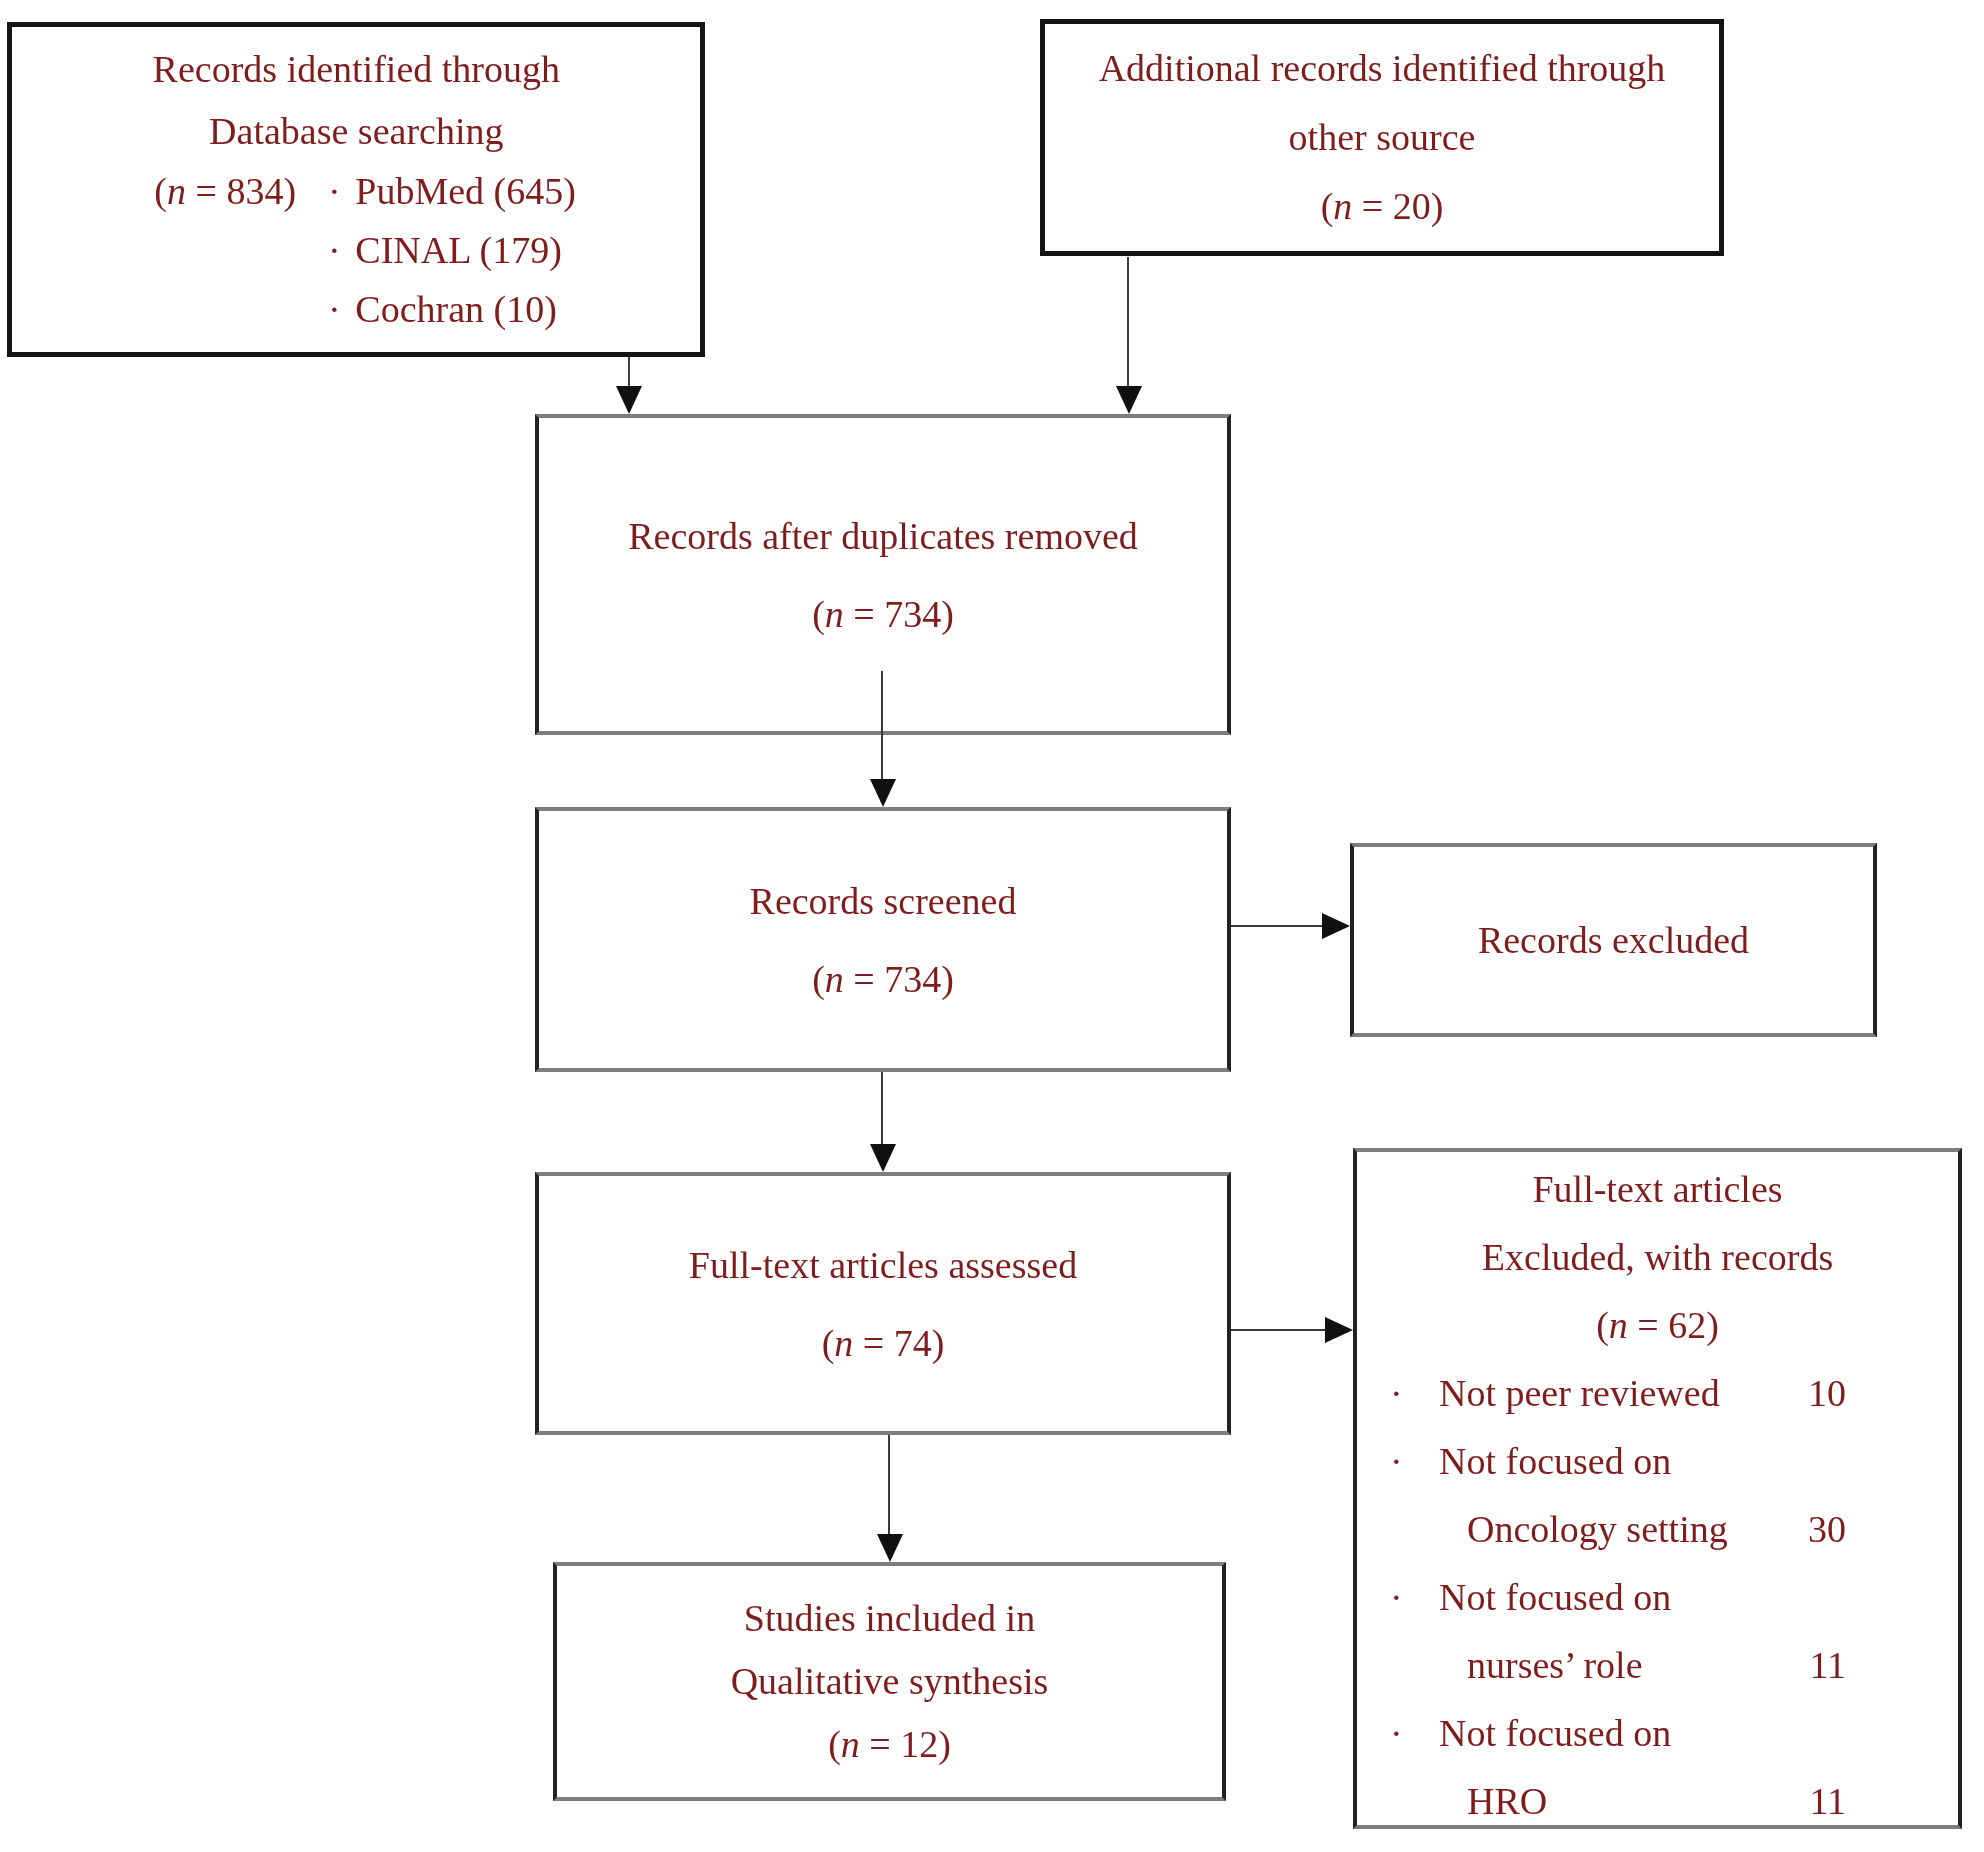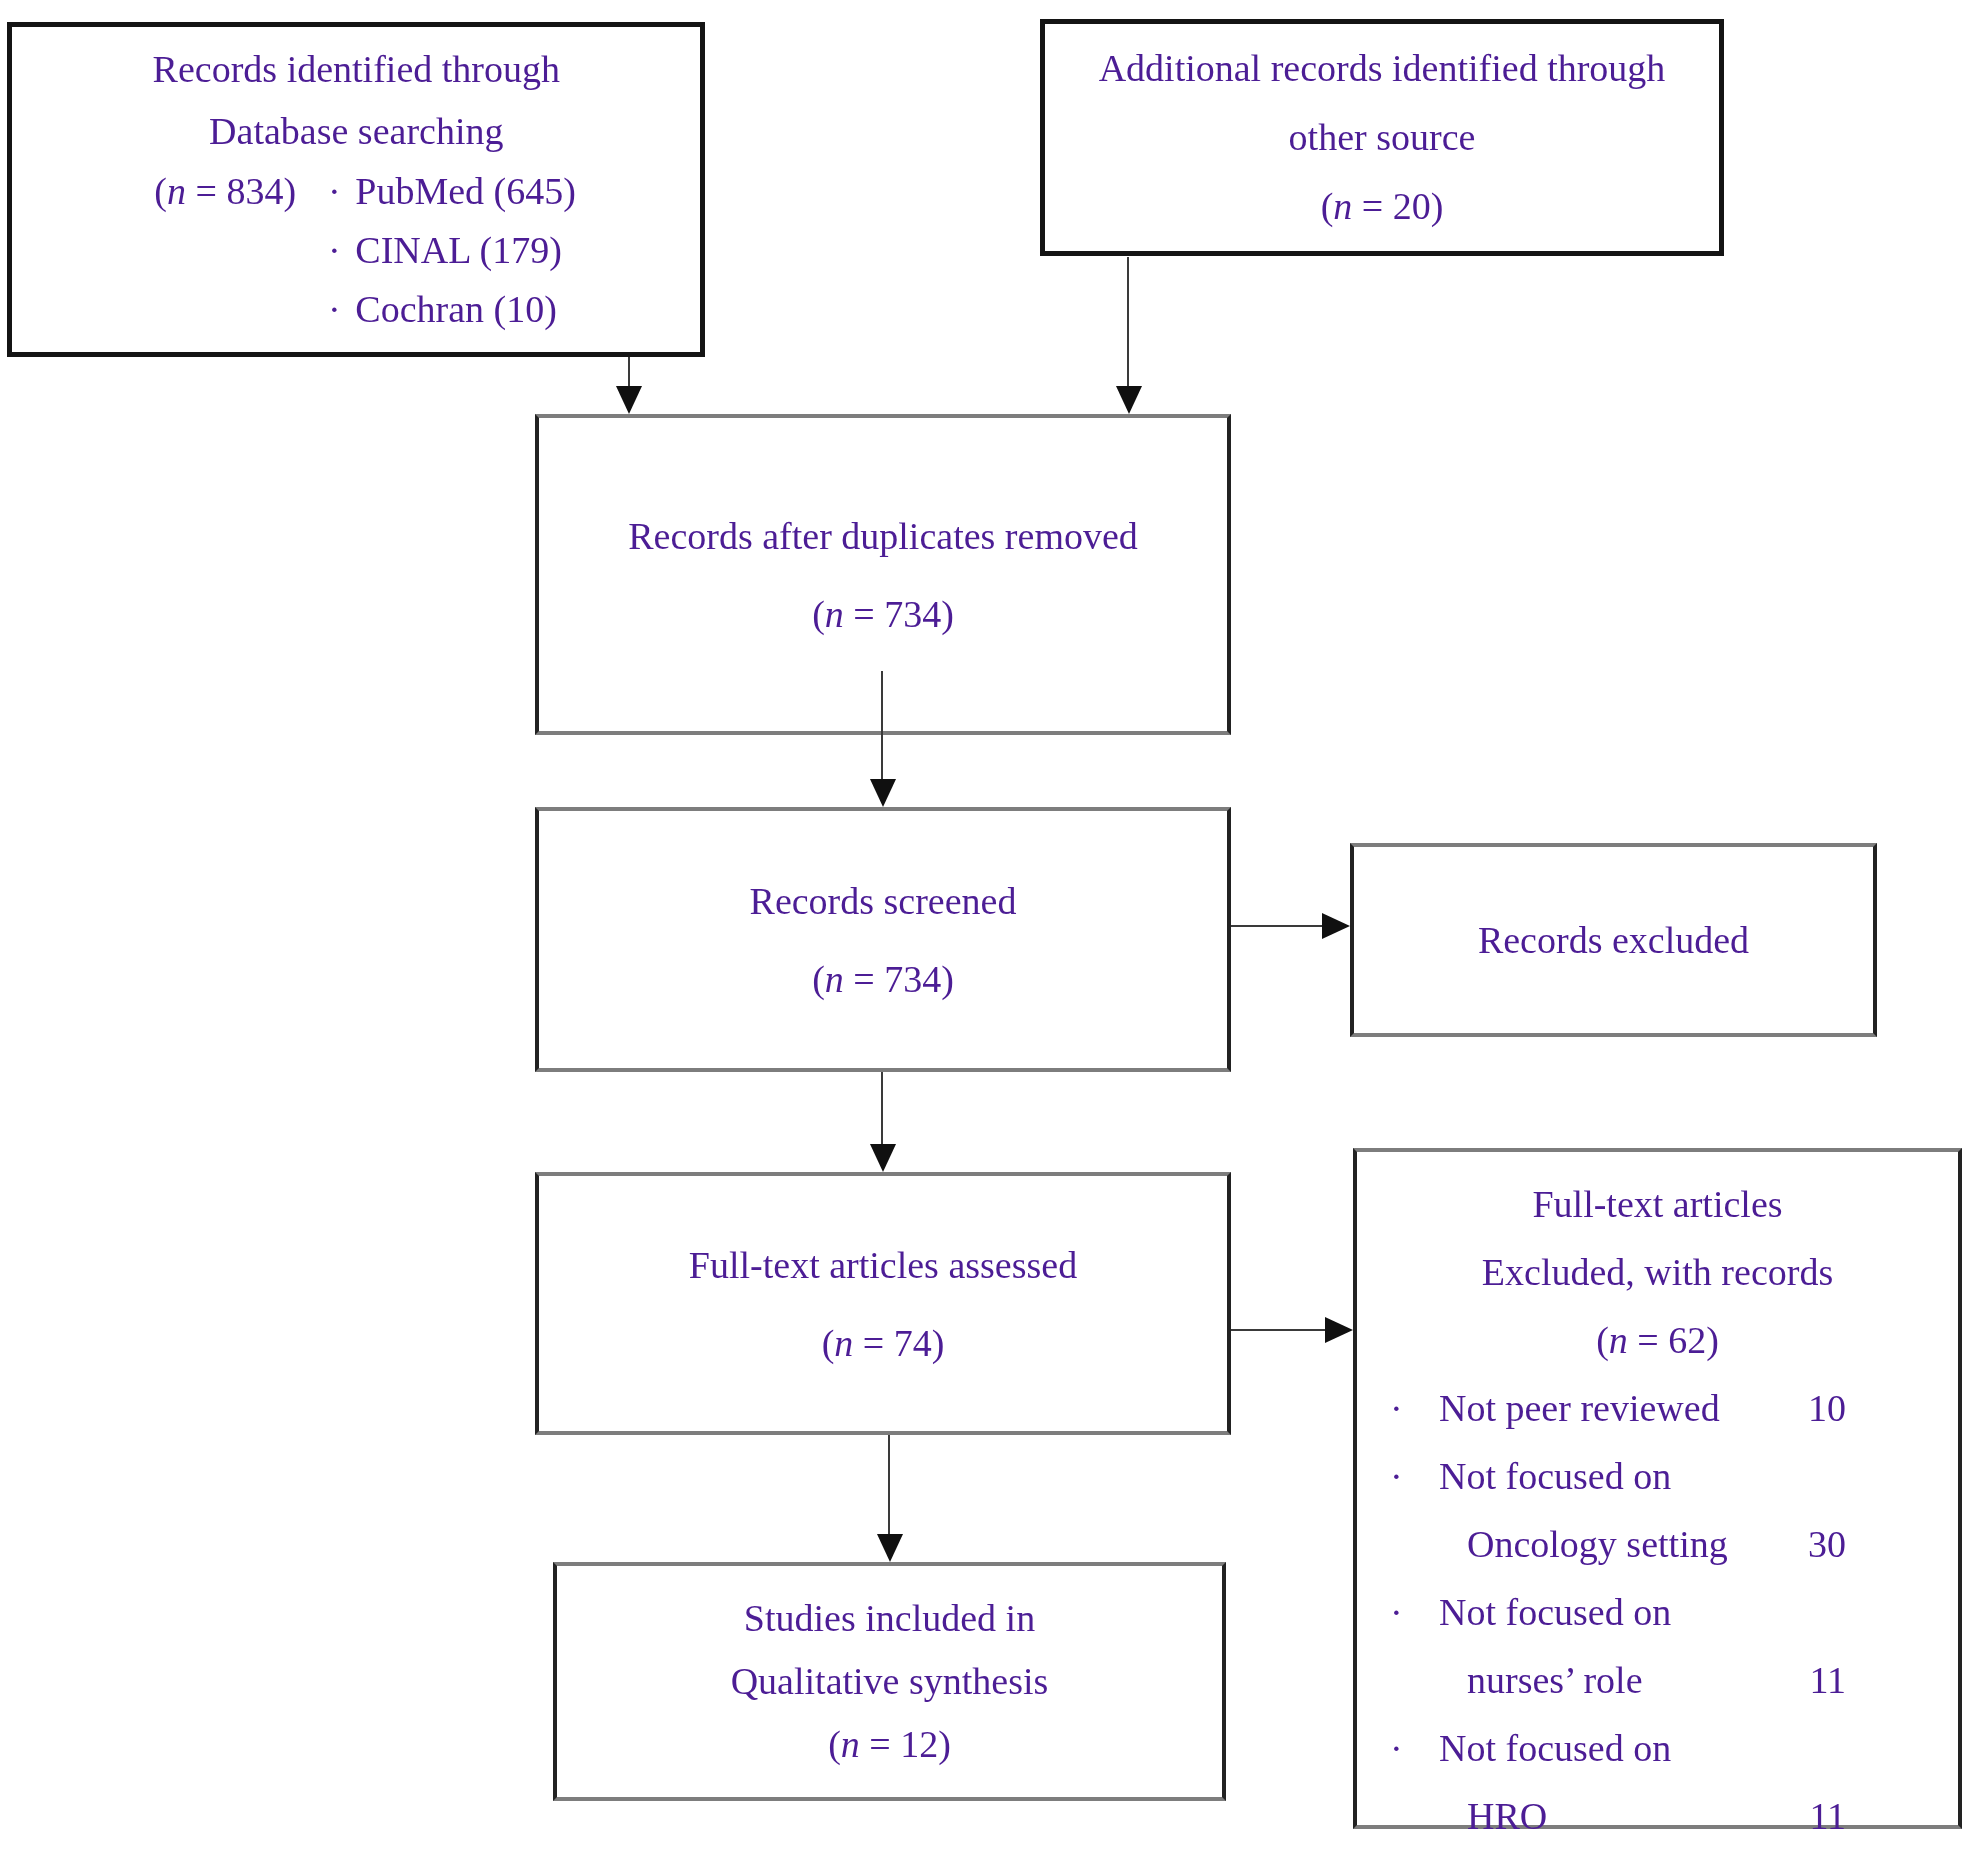--- a/index.html
+++ b/index.html
@@ -1,39 +1,39 @@
 <!DOCTYPE html>
 <html style="font-size:7.8px"><head>
 <meta charset="utf-8">
 <style>
   html,body { margin:0; padding:0; background:#ffffff; }
   .canvas {
     position:relative; width:1985px; height:1853px; background:#ffffff;
     font-family:"Liberation Serif","DejaVu Serif",serif;
-    font-size:38px; color:#4c1d95; overflow:hidden;
+    font-size:38px; color:#7f1d1d; overflow:hidden;
   }
   .box { position:absolute; background:#ffffff; box-sizing:border-box; }
   .b-dark { border:5.8px solid #141414; }
   .b-gray { border-style:solid; border-width:4.4px; border-color:#7d7d7d #222222; }
   .vcenter { display:flex; flex-direction:column; justify-content:center; }
   .tline { text-align:center; width:100%; }
   .lh128 { line-height:62px; }
   .lh142 { line-height:69px; }
   .lh130 { line-height:63px; }
   .lh160 { line-height:78px; }
   .it { font-style:italic; }
   
   .box-identified { padding-top:10.7px; }
   .id-row { display:flex; align-items:flex-start; }
   .id-stat { margin-left:142px; line-height:59px; white-space:nowrap; }
   .id-sources { margin-left:32px; }
   .src-item { line-height:59px; white-space:nowrap; }
   .bullet-ch { display:inline-block; margin-right:14.6px; }
   
-  .box-ftx { padding-top:18px; }
+  .box-ftx { padding-top:3px; }
   .ftx-center { text-align:center; line-height:68px; }
   .reason { display:flex; line-height:68px; padding-right:112px; box-sizing:border-box; }
   .reason.has-bullet { padding-left:33px; }
   .reason.indent { padding-left:110px; }
   .r-bullet { width:49px; flex:0 0 49px; }
   .r-count { margin-left:auto; }
   
   .cline { position:absolute; background:#3a3a3a; }
   .ahead-down { position:absolute; width:0; height:0;
     border-left:13px solid transparent; border-right:13px solid transparent;

